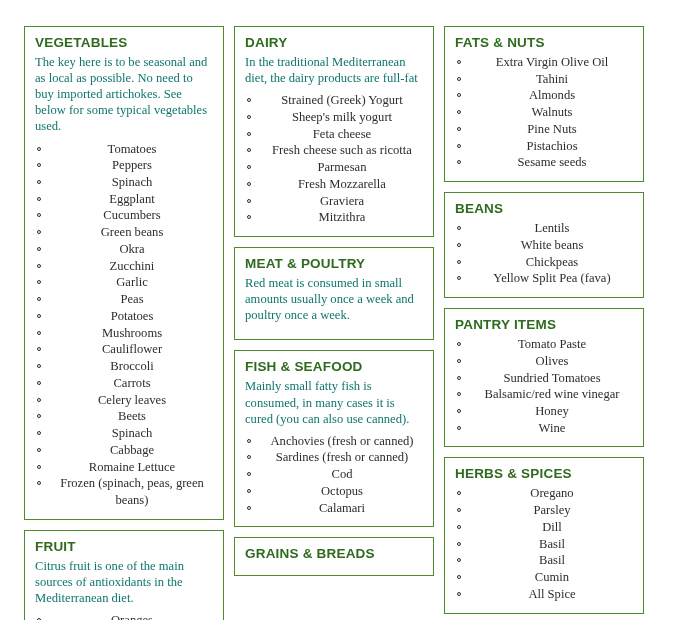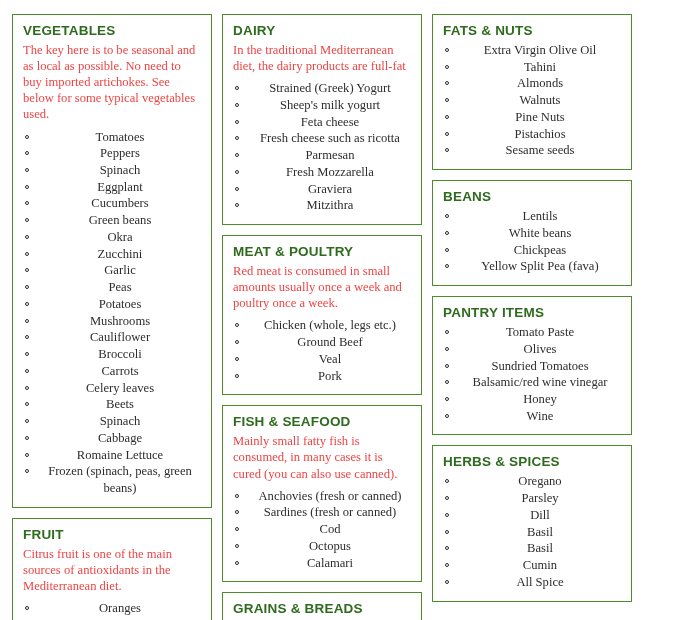--- a/index.html
+++ b/index.html
@@ -11,21 +11,21 @@
     height: 620px;
     background: #ffffff;
     font-family: "Liberation Serif", serif;
     color: #2d2d2d;
     overflow: hidden;
   }
   .page {
     position: relative;
     width: 700px;
     height: 620px;
-    padding: 0;
+    padding: 12px;
     box-sizing: border-box;
   }
   .columns {
     display: flex;
     gap: 10px;
     padding: 14px 12px 0 12px;
     box-sizing: border-box;
     height: 620px;
   }
   .col {
@@ -44,21 +44,21 @@
     font-family: "Liberation Sans", sans-serif;
     font-weight: bold;
     font-size: 13.5px;
     letter-spacing: 0.2px;
     margin: 0 0 4px 0;
   }
   .card-intro {
     font-size: 12.6px;
     line-height: 1.28;
     margin: 0 0 6px 0;
-    color: #ef4444;
+    color: #0f766e;
   }
   ul.items {
     list-style: none;
     margin: 0;
     padding: 0;
     text-align: center;
   }
   ul.items li {
     position: relative;
     font-size: 12.6px;
@@ -140,26 +140,20 @@
           <li>Parmesan</li>
           <li>Fresh Mozzarella</li>
           <li>Graviera</li>
           <li>Mitzithra</li>
         </ul>
       </div>
 
       <div class="card">
         <div class="card-title">MEAT &amp; POULTRY</div>
         <p class="card-intro">Red meat is consumed in small amounts usually once a week and poultry once a week.</p>
-        <ul class="items">
-          <li>Chicken (whole, legs etc.)</li>
-          <li>Ground Beef</li>
-          <li>Veal</li>
-          <li>Pork</li>
-        </ul>
       </div>
 
       <div class="card">
         <div class="card-title">FISH &amp; SEAFOOD</div>
         <p class="card-intro">Mainly small fatty fish is consumed, in many cases it is cured (you can also use canned).</p>
         <ul class="items">
           <li>Anchovies (fresh or canned)</li>
           <li>Sardines (fresh or canned)</li>
           <li>Cod</li>
           <li>Octopus</li>

